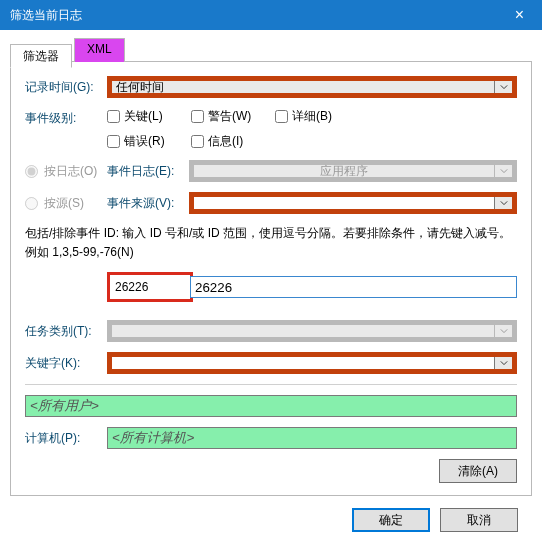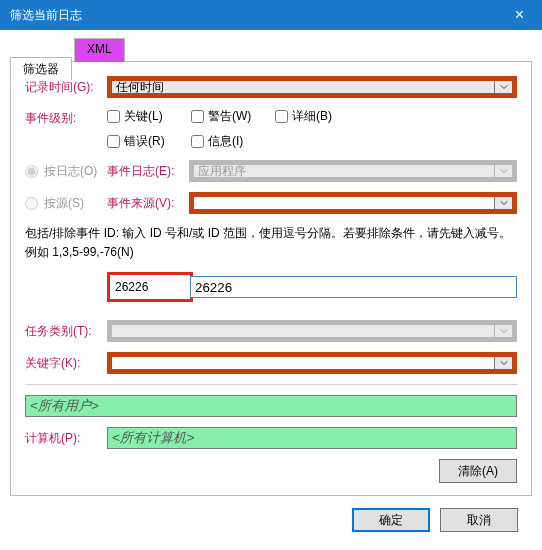--- a/index.html
+++ b/index.html
@@ -42,57 +42,57 @@
     padding: 3px 12px 0 12px;
     border: 1px solid #b9b9b9;
     border-bottom: none;
     background: #d946ef;
     margin-right: 2px;
     height: 24px;
     position: relative;
   }
   .tab.active {
     background: #fff;
-    top: 19px;
+    top: 6px;
     border-bottom: 1px solid #fff;
   }
   .tabpanel {
     border: 1px solid #b9b9b9;
     border-top: none;
     padding: 14px 14px 12px 14px;
   }
   .row {
     display: flex;
     align-items: center;
     margin-bottom: 10px;
   }
   .row.align-top { align-items: flex-start; }
   .lbl {
     width: 82px;
     flex-shrink: 0;
-    color: #be185d;
+    color: #0c4a6e;
   }
   .combo {
     flex: 1;
     border: 5px solid #c2410c;
     background: #e9e9e9;
     display: flex;
     align-items: center;
     height: 22px;
     position: relative;
   }
   .combo.white { background:#fff; }
   .combo .combo-text{ flex:1; padding:0 4px; overflow:hidden; white-space:nowrap;}
   .combo .arrow{
     width:18px; height:100%;
     border-left:1px solid #7a7a7a;
     display:flex; align-items:center; justify-content:center;
     background:#e9e9e9;
   }
-  .combo.disabled{ color:#9a9a9a; border-color:#b9b9b9;}
+  .combo.disabled{ color:#9a9a9a; border-color:#b9b9b9;text-align:center;}
   .combo.disabled .arrow{border-left-color:#b9b9b9;}
   .chk-group {
     display:flex; flex-wrap:wrap; gap:4px 14px;
     flex:1;
   }
   .chk {
     display:flex; align-items:center; gap:4px;
     min-width:70px;
   }
   .chk input{ margin:0; width:13px;height:13px;}

